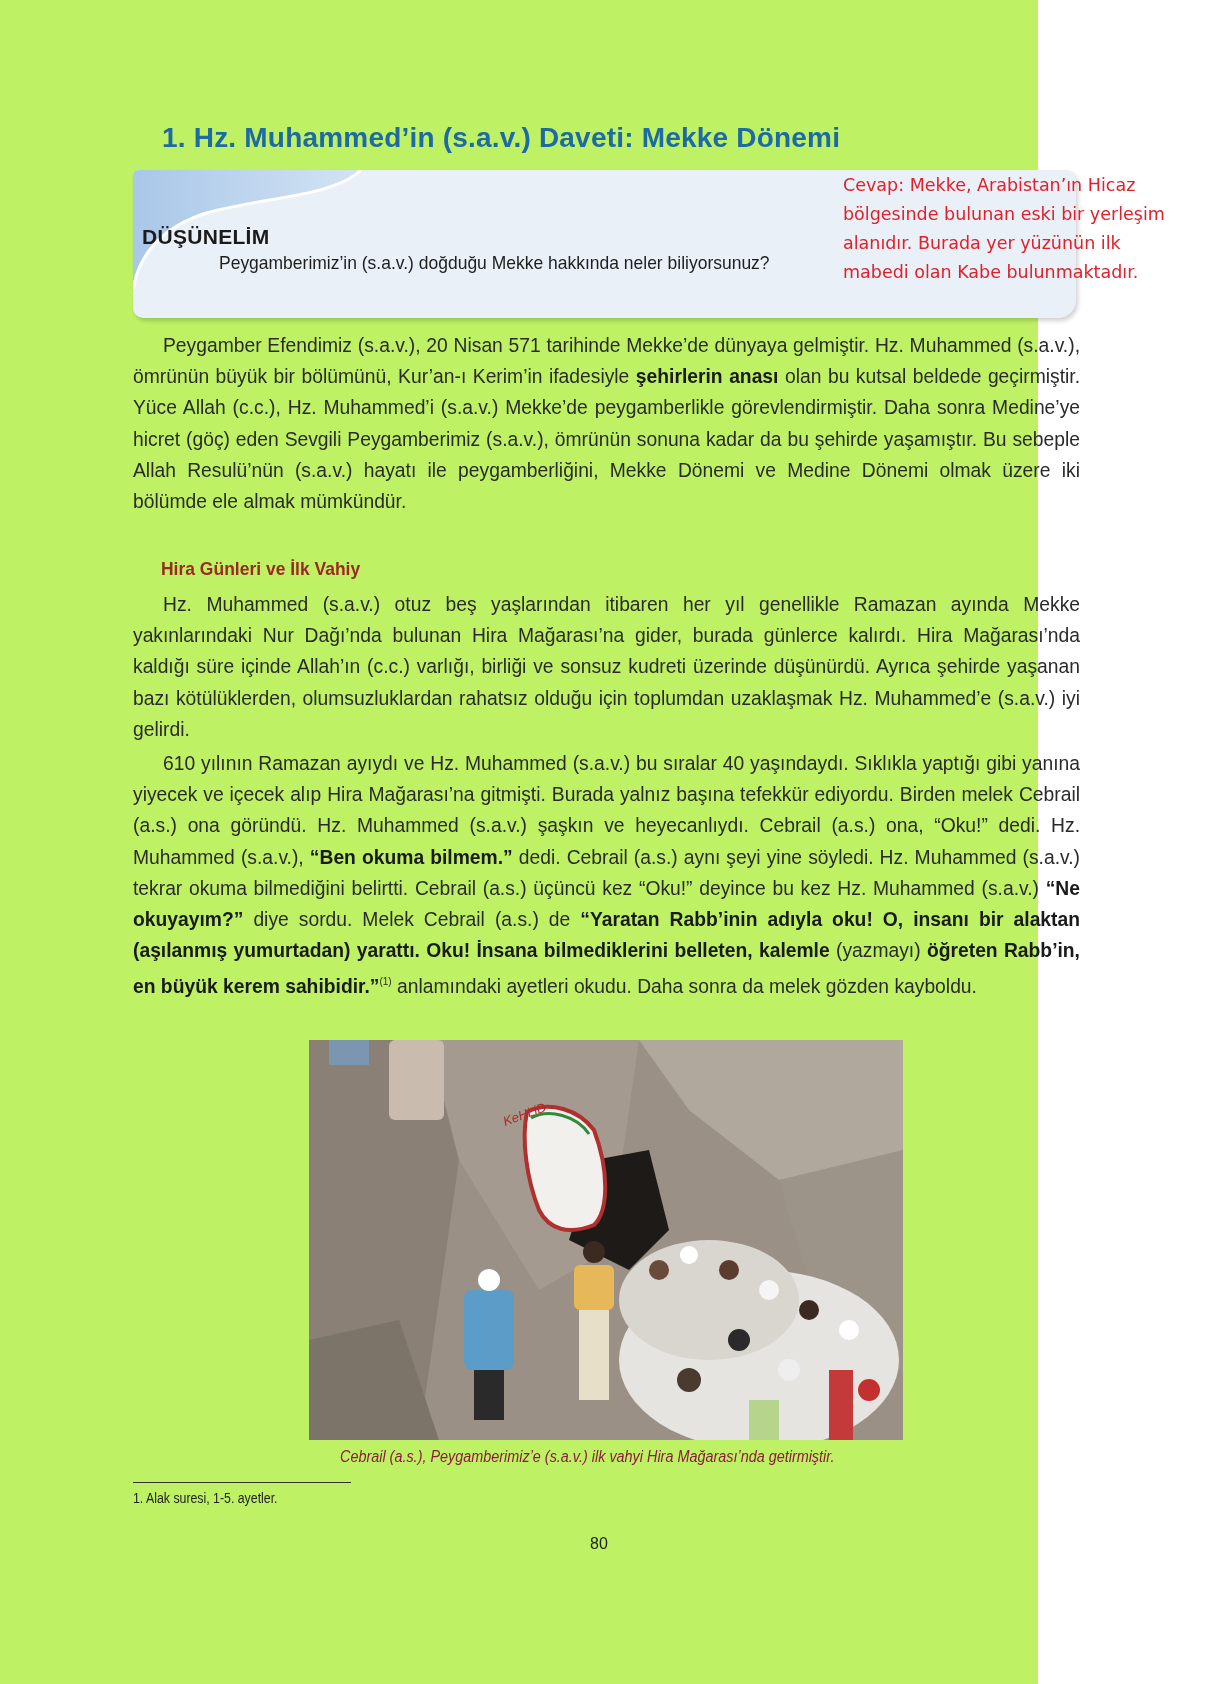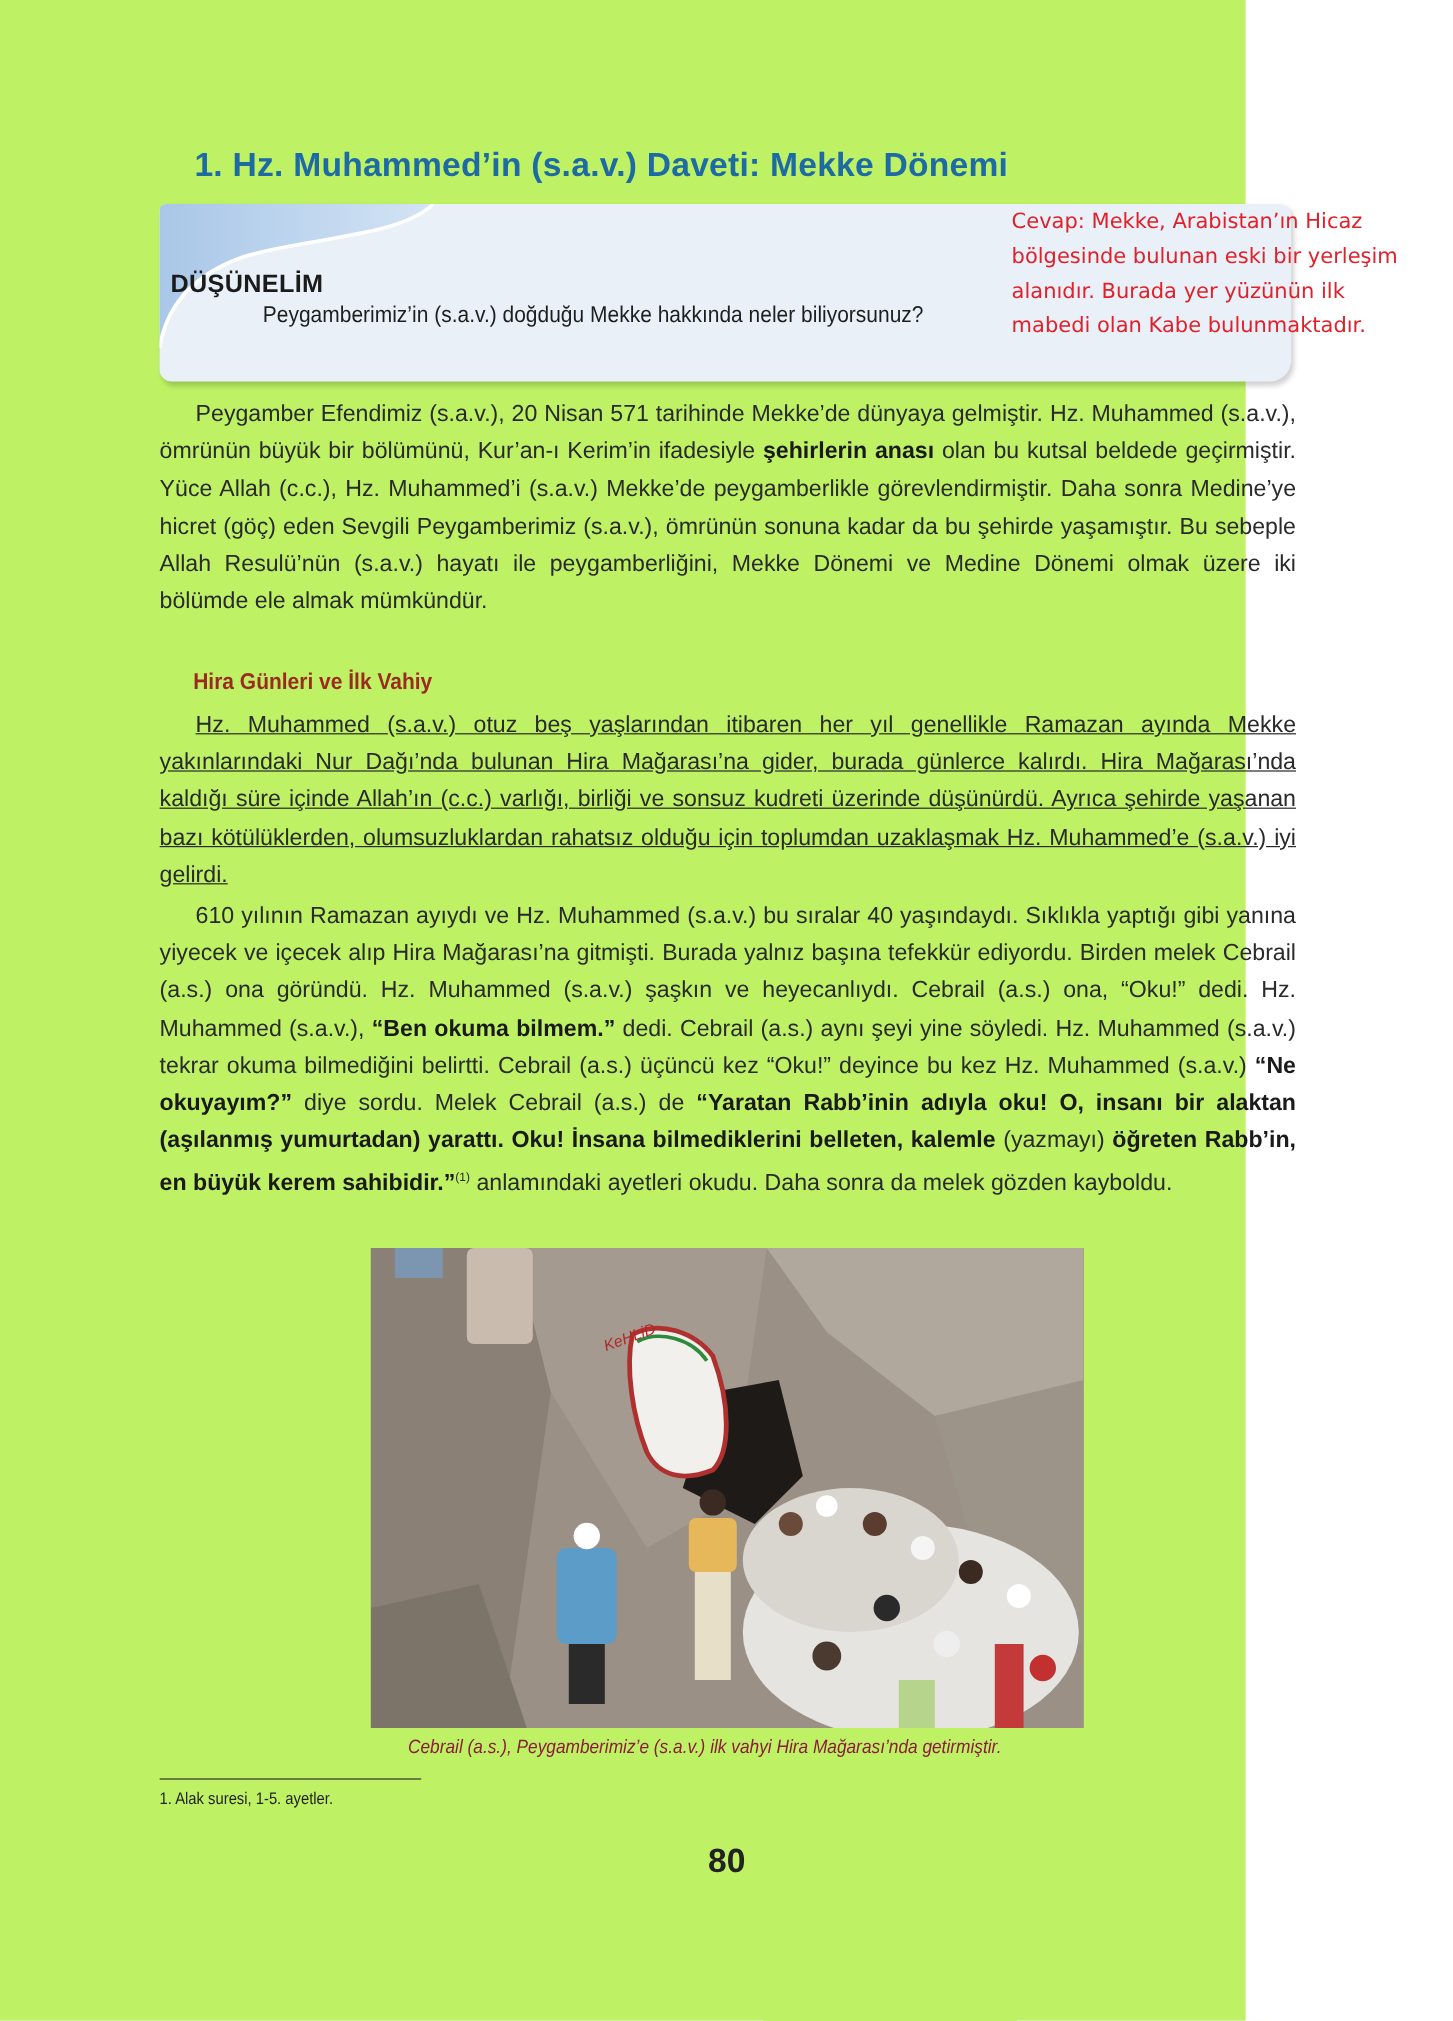--- a/index.html
+++ b/index.html
@@ -63,22 +63,22 @@
       transform: scaleX(0.9); transform-origin: left center;
     }
     .footnote-rule { position: absolute; left: 133px; top: 1482px; width: 218px; height: 1px; background: #333; }
     .footnote {
       position: absolute; left: 133px; top: 1490px;
       font-family: "Liberation Sans", sans-serif; font-size: 14px; color: #222;
       white-space: nowrap; transform: scaleX(0.88); transform-origin: left center;
     }
     .page-number {
       position: absolute; left: 590px; top: 1535px;
-      font-family: "Liberation Sans", sans-serif; font-weight: bold;
-      font-size: 28px; color: #222; white-space: nowrap;
+      font-family: "Liberation Sans", sans-serif; font-weight: normal;
+      font-size: 16px; color: #222; white-space: nowrap;
     }
   </style>
 </head>
 <body>
 
 <div class="page">
 
   <div class="section-title">1. Hz. Muhammed’in (s.a.v.) Daveti: Mekke Dönemi</div>
 
   <div class="think-box">
@@ -102,21 +102,21 @@
     <div>alanıdır. Burada yer yüzünün ilk</div>
     <div>mabedi olan Kabe bulunmaktadır.</div>
   </div>
 
   <div class="body-text" style="top:330px;">
     <p><span>Peygamber Efendimiz (s.a.v.), 20 Nisan 571 tarihinde Mekke’de dünyaya gelmiştir. Hz. Muhammed (s.a.v.), ömrünün büyük bir bölümünü, Kur’an-ı Kerim’in ifadesiyle </span><b>şehirlerin anası</b><span> olan bu kutsal beldede geçirmiştir. Yüce Allah (c.c.), Hz. Muhammed’i (s.a.v.) Mekke’de peygamberlikle görevlendirmiştir. Daha sonra Medine’ye hicret (göç) eden Sevgili Peygamberimiz (s.a.v.), ömrünün sonuna kadar da bu şehirde yaşamıştır. Bu sebeple Allah Resulü’nün (s.a.v.) hayatı ile peygamberliğini, Mekke Dönemi ve Medine Dönemi olmak üzere iki bölümde ele almak mümkündür.</span></p>
   </div>
 
   <div class="subheading">Hira Günleri ve İlk Vahiy</div>
 
-  <div class="body-text" style="top:589px;text-decoration:underline;">
+  <div class="body-text" style="top:589px;">
     <p>Hz. Muhammed (s.a.v.) otuz beş yaşlarından itibaren her yıl genellikle Ramazan ayında Mekke yakınlarındaki Nur Dağı’nda bulunan Hira Mağarası’na gider, burada günlerce kalırdı. Hira Mağarası’nda kaldığı süre içinde Allah’ın (c.c.) varlığı, birliği ve sonsuz kudreti üzerinde düşünürdü. Ayrıca şehirde yaşanan bazı kötülüklerden, olumsuzluklardan rahatsız olduğu için toplumdan uzaklaşmak Hz. Muhammed’e (s.a.v.) iyi gelirdi.</p>
   </div>
 
   <div class="body-text" style="top:748px;">
     <p><span>610 yılının Ramazan ayıydı ve Hz. Muhammed (s.a.v.) bu sıralar 40 yaşındaydı. Sıklıkla yaptığı gibi yanına yiyecek ve içecek alıp Hira Mağarası’na gitmişti. Burada yalnız başına tefekkür ediyordu. Birden melek Cebrail (a.s.) ona göründü. Hz. Muhammed (s.a.v.) şaşkın ve heyecanlıydı. Cebrail (a.s.) ona, “Oku!” dedi. Hz. Muhammed (s.a.v.), </span><b>“Ben okuma bilmem.”</b><span> dedi. Cebrail (a.s.) aynı şeyi yine söyledi. Hz. Muhammed (s.a.v.) tekrar okuma bilmediğini belirtti. Cebrail (a.s.) üçüncü kez “Oku!” deyince bu kez Hz. Muhammed (s.a.v.) </span><b>“Ne okuyayım?”</b><span> diye sordu. Melek Cebrail (a.s.) de </span><b>“Yaratan Rabb’inin adıyla oku! O, insanı bir alaktan (aşılanmış yumurtadan) yarattı. Oku! İnsana bilmediklerini belleten, kalemle</b><span> (yazmayı) </span><b>öğreten Rabb’in, en büyük kerem sahibidir.”</b><sup>(1)</sup><span> anlamındaki ayetleri okudu. Daha sonra da melek gözden kayboldu.</span></p>
   </div>
 
   <div class="photo">
     <svg width="594" height="400" viewBox="0 0 594 400">
       <rect x="0" y="0" width="594" height="400" fill="#9a9086"></rect>

